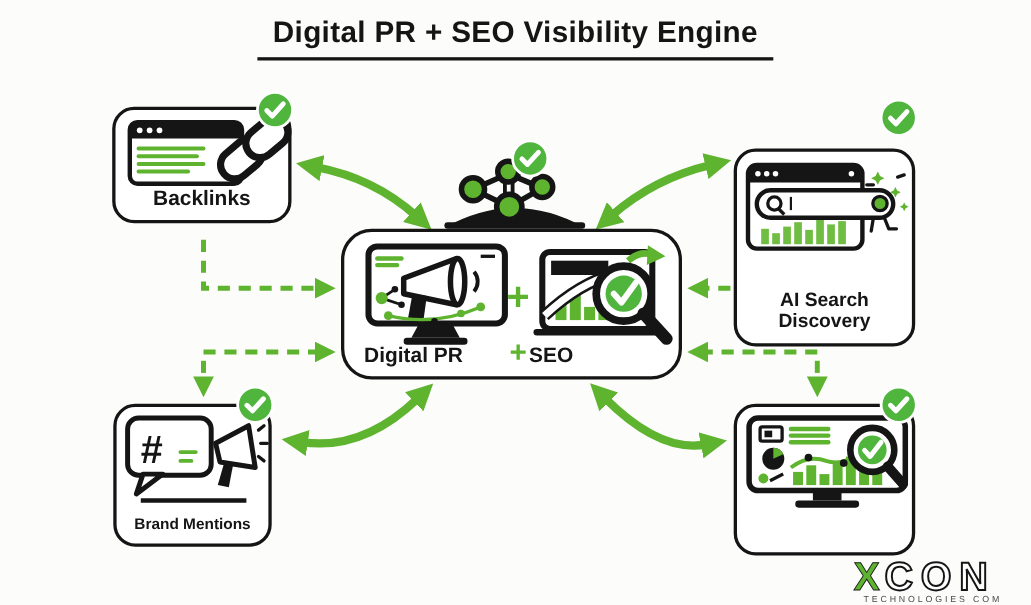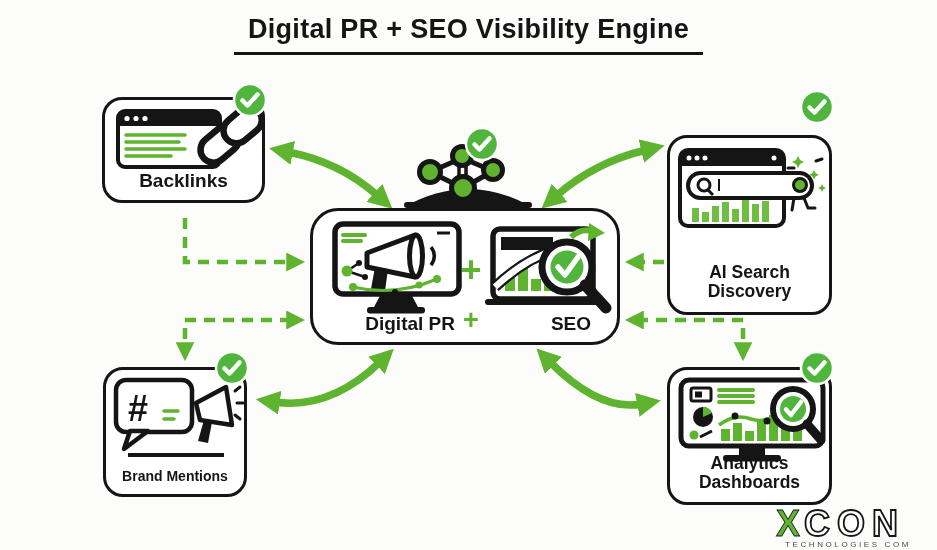--- a/index.html
+++ b/index.html
@@ -18,21 +18,21 @@
   
   .box{
     position:absolute;background:#ffffff;border:3.5px solid #151515;border-radius:20px;
     box-sizing:border-box;
   }
   .box-label{
     position:absolute;left:0;right:0;text-align:center;font-weight:800;
     line-height:1.12;color:#151515;
   }
   .check{position:absolute;width:36px;height:36px;}
-  .center-label{position:absolute;font-weight:800;font-size:19px;text-align:right;}
+  .center-label{position:absolute;font-weight:800;font-size:19px;text-align:left;}
   .plus{position:absolute;font-weight:900;color:#5eb32f;text-align:center;}
   .arrow-layer{position:absolute;left:0;top:0;pointer-events:none;}
 </style>
 </head>
 <body>
 
 <div class="canvas">
 
   <div class="title-wrap">
     <span class="title">Digital PR + SEO Visibility Engine</span>
@@ -261,21 +261,20 @@
       </g>
       <path d="M42 48 Q58 36 74 42 Q92 48 112 28" fill="none" stroke="#5eb32f" stroke-width="3.5"></path>
       <circle cx="58" cy="39" r="3.5" fill="#151515"></circle>
         <circle cx="90" cy="44" r="3.5" fill="#151515"></circle>
       <circle cx="112" cy="28" r="3.5" fill="#151515"></circle>
       <circle cx="116" cy="32" r="20" fill="#fff" stroke="#151515" stroke-width="6"></circle>
       <circle cx="116" cy="32" r="13" fill="#4fb53c"></circle>
       <path d="M109 32.5 L114 38 L124 25" fill="none" stroke="#fff" stroke-width="4.5" stroke-linecap="round" stroke-linejoin="round"></path>
       <line x1="130" y1="47" x2="144" y2="63" stroke="#151515" stroke-width="9" stroke-linecap="round"></line>
     </svg>
-    <div class="box-label" style="bottom:9px;font-size:17.5px;left:14px;right:14px;">Analytics Dashboards</div>
   </div>
   <svg class="check" style="left:799px;top:350px" viewBox="0 0 36 36">
     <circle cx="18" cy="18" r="16" fill="#4fb53c" stroke="#fff" stroke-width="2.5"></circle>
     <path d="M10.5 18.5 L15.5 23.5 L25.5 12.5" fill="none" stroke="#fff" stroke-width="4.5" stroke-linecap="round" stroke-linejoin="round"></path>
   </svg>
 
   <svg class="abs" style="left:772px;top:506px" width="160" height="44" viewBox="0 0 160 44">
     <text x="4" y="30" font-family="Liberation Sans, sans-serif" font-size="36" font-weight="800" fill="#5eb32f" stroke="#151515" stroke-width="0.8">X</text>
     <text x="32" y="30" font-family="Liberation Sans, sans-serif" font-size="36" font-weight="800" letter-spacing="7" fill="#fff" stroke="#151515" stroke-width="1.8">CON</text>
     <text x="76" y="41" text-anchor="middle" font-family="Liberation Sans, sans-serif" font-size="8" letter-spacing="2.6" fill="#4a4a4a">TECHNOLOGIES COM</text>

